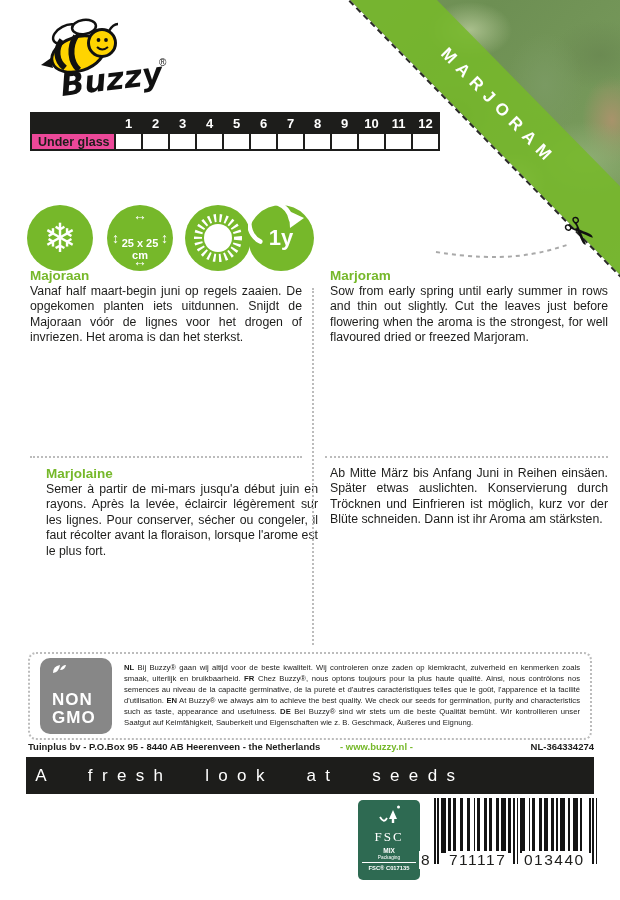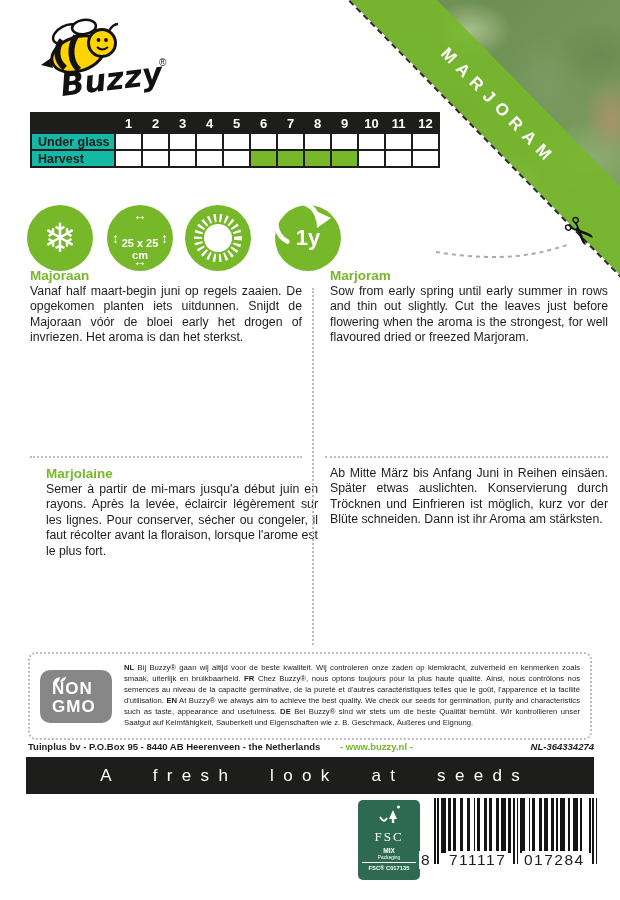--- a/index.html
+++ b/index.html
@@ -32,39 +32,39 @@
   
   .logo{position:absolute;left:26px;top:14px;width:150px;height:92px;}
 
   
   .cal{position:absolute;left:30px;top:112px;border-collapse:collapse;}
   .cal th,.cal td{border:2px solid #1d1d1b;padding:0;}
   .cal th{background:#1d1d1b;color:#fff;font-size:13px;font-weight:bold;
     width:25px;height:18px;text-align:center;}
   .cal th.corner{width:82px;}
   .cal td{height:15px;}
-  .cal td.lbl{font-weight:bold;font-size:12.5px;padding:0 0 0 6px;background:#14b8a6;}
+  .cal td.lbl{font-weight:bold;font-size:12.5px;padding:0 0 0 6px;background:#ec4899;}
   .cal td.c0{background:#fff;}
   .cal td.c1{background:#b5d88c;}
   .cal td.c2{background:#76b82a;}
 
   
   .icon{position:absolute;top:205px;width:66px;height:66px;border-radius:50%;
     background:#76b82a;color:#fff;}
   .ic-frost{left:27px;display:flex;align-items:center;justify-content:center;font-size:40px;}
   .ic-space{left:107px;}
   .ic-space .txt{position:absolute;top:21px;width:100%;text-align:center;
      font-size:11px;font-weight:bold;line-height:1.05;margin-top:12px;}
   .ic-space .ar{position:absolute;font-size:14px;font-weight:bold;line-height:1;}
   .ic-space .a-top{top:3px;left:50%;transform:translateX(-50%);}
   .ic-space .a-bot{bottom:3px;left:50%;transform:translateX(-50%);}
   .ic-space .a-left{left:5px;top:50%;transform:translateY(-50%);}
   .ic-space .a-right{right:5px;top:50%;transform:translateY(-50%);}
   .ic-sun{left:185px;}
-  .ic-year{left:275px;}
+  .ic-year{left:248px;}
   .ic-year .yr{position:absolute;inset:0;display:flex;align-items:center;justify-content:center;
      font-size:22px;font-weight:bold;}
   .ic-info{position:absolute;left:354px;top:195px;width:78px;height:78px;border-radius:50%;
      background:#878787;color:#fff;text-align:center;}
   .ic-info:before{content:"";position:absolute;top:-9px;right:-9px;bottom:-1px;left:-2px;
      border:2px dashed #a9a9a9;border-radius:50%;}
   .ic-info .l1{margin-top:17px;font-size:11px;}
   .ic-info .l2{font-size:11.5px;font-weight:bold;}
   .connector{position:absolute;left:0;top:0;width:620px;height:300px;pointer-events:none;}
 
@@ -77,32 +77,32 @@
   .d-fr{left:30px;top:466px;width:272px;margin-left:16px;}
   .d-de{left:330px;top:466px;width:278px;}
   .vdot{position:absolute;left:312px;top:288px;height:357px;border-left:2px dotted #bcbcbc;}
   .hdot-l{position:absolute;left:30px;top:456px;width:272px;border-top:2px dotted #bcbcbc;}
   .hdot-r{position:absolute;left:325px;top:456px;width:283px;border-top:2px dotted #bcbcbc;}
 
   
   .qbox{position:absolute;left:28px;top:652px;width:564px;height:88px;box-sizing:border-box;
     border:2px dotted #bcbcbc;border-radius:8px;display:flex;align-items:center;
     gap:12px;padding:6px 10px;}
-  .ngmo{position:relative;flex:0 0 72px;height:53px;background:#878787;border-radius:10px;
+  .ngmo{position:relative;flex:0 0 72px;height:76px;background:#878787;border-radius:10px;
     color:#fff;font-weight:bold;font-size:17px;line-height:1.05;letter-spacing:1px;
     display:flex;flex-direction:column;justify-content:flex-end;
     padding:5px 0 7px 12px;box-sizing:border-box;}
   .qtext{flex:1;font-size:7.7px;line-height:1.42;text-align:justify;color:#1d1d1b;}
 
   
   .addr{position:absolute;left:28px;top:741px;font-size:9.5px;font-weight:600;}
   .web{position:absolute;left:340px;top:741px;font-size:9.5px;font-weight:bold;color:#76b82a;}
-  .artcode{position:absolute;right:26px;top:741px;font-size:9.5px;font-weight:600;font-style:italic;}
+  .artcode{position:absolute;right:26px;top:741px;font-size:9.5px;font-weight:600;}
   .banner{position:absolute;left:26px;top:757px;width:568px;height:37px;background:#1d1d1b;
-    color:#fff;display:flex;align-items:center;justify-content:center;
+    color:#fff;display:flex;align-items:center;justify-content:flex-start;
     font-size:17px;letter-spacing:0.55em;word-spacing:1.1em;padding-left:0.55em;box-sizing:border-box;}
 
   
   .fsc{position:absolute;left:358px;top:800px;width:62px;height:80px;background:#2e6a52;
     border-radius:5px;color:#fff;text-align:center;padding-top:3px;box-sizing:border-box;}
   .fsc .name{font-family:"Liberation Serif",serif;font-size:13px;letter-spacing:2px;margin-top:-2px;}
   .fsc .mix{font-size:6.5px;font-weight:bold;margin-top:2px;}
   .fsc .pkg{font-size:4.8px;margin-top:1px;}
   .fsc .lic{font-size:5.8px;font-weight:bold;border-top:1px solid #fff;margin:2px 4px 0;padding-top:2px;}
   .bars{position:absolute;left:434px;top:798px;width:164px;height:66px;}
@@ -168,35 +168,20 @@
           <td class="c0"></td>
           <td class="c0"></td>
           <td class="c0"></td>
           <td class="c0"></td>
           <td class="c0"></td>
           <td class="c0"></td>
           <td class="c0"></td>
           <td class="c0"></td>
           <td class="c0"></td>
         </tr>
-        <tr>
-          <td class="lbl">Harvest</td>
-          <td class="c0"></td>
-          <td class="c0"></td>
-          <td class="c0"></td>
-          <td class="c0"></td>
-          <td class="c0"></td>
-          <td class="c2"></td>
-          <td class="c2"></td>
-          <td class="c2"></td>
-          <td class="c2"></td>
-          <td class="c0"></td>
-          <td class="c0"></td>
-          <td class="c0"></td>
-        </tr>
       </tbody>
     </table>
 
   <div class="icon ic-frost">❄</div>
 
   <div class="icon ic-space">
     <div class="ar a-top">↔</div>
     <div class="ar a-bot">↔</div>
     <div class="ar a-left">↕</div>
     <div class="ar a-right">↕</div>
@@ -221,21 +206,21 @@
     <div class="yr">1y</div>
   </div>
 
 
   <svg class="connector">
     <path d="M436,252 C505,263 540,254 570,244" fill="none" stroke="#a9a9a9" stroke-width="2" stroke-dasharray="4 4"></path>
   </svg>
 
   <div class="desc d-nl">
     <h3>Majoraan</h3>
-    <p>Vanaf half maart-begin juni op regels zaaien. De opgekomen planten iets uitdunnen. Snijdt de Majoraan vóór de bloei early het drogen of invriezen. Het aroma is dan het sterkst.</p>
+    <p>Vanaf half maart-begin juni op regels zaaien. De opgekomen planten iets uitdunnen. Snijdt de Majoraan vóór de lignes voor het drogen of invriezen. Het aroma is dan het sterkst.</p>
   </div>
   <div class="desc d-en">
     <h3>Marjoram</h3>
     <p>Sow from early spring until early summer in rows and thin out slightly. Cut the leaves just before flowering when the aroma is the strongest, for well flavoured dried or freezed Marjoram.</p>
   </div>
   <div class="desc d-fr">
     <h3>Marjolaine</h3>
     <p>Semer à partir de mi-mars jusqu'a début juin en rayons. Après la levée, éclaircir légèrement sur les lignes. Pour conserver, sécher ou congeler, il faut récolter avant la floraison, lorsque l'arome est le plus fort.</p>
   </div>
   <div class="desc d-de">
@@ -304,15 +289,15 @@
       <div style="left:125.56px;width:5.16px;height:55px"></div>
       <div style="left:134.16px;width:1.72px;height:55px"></div>
       <div style="left:139.32px;width:5.16px;height:55px"></div>
       <div style="left:146.20px;width:1.72px;height:55px"></div>
       <div style="left:154.80px;width:1.72px;height:55px"></div>
       <div style="left:158.24px;width:1.72px;height:66px"></div>
       <div style="left:161.68px;width:1.72px;height:66px"></div>
     </div>
   <div class="bcnum bc-8">8</div>
   <div class="bcnum bc-g1">711117</div>
-  <div class="bcnum bc-g2">017284</div>
+  <div class="bcnum bc-g2">013440</div>
 
 </div>
 
 </body></html>

